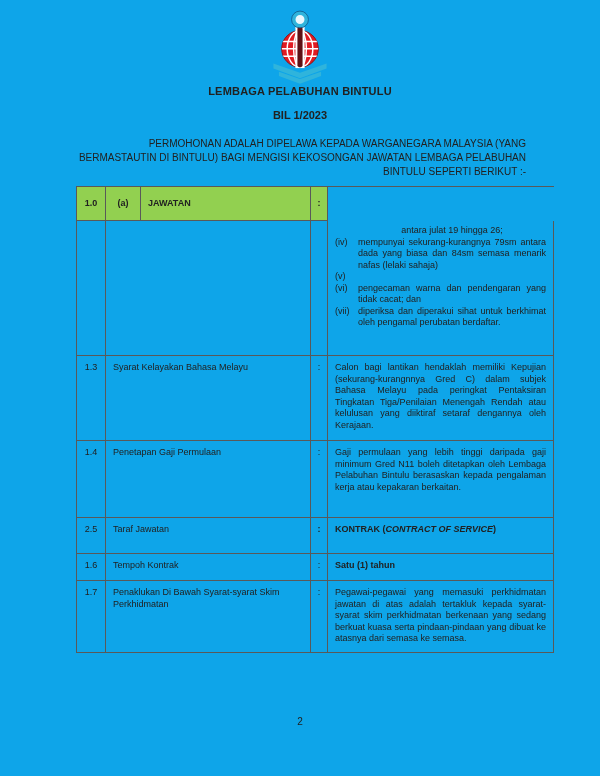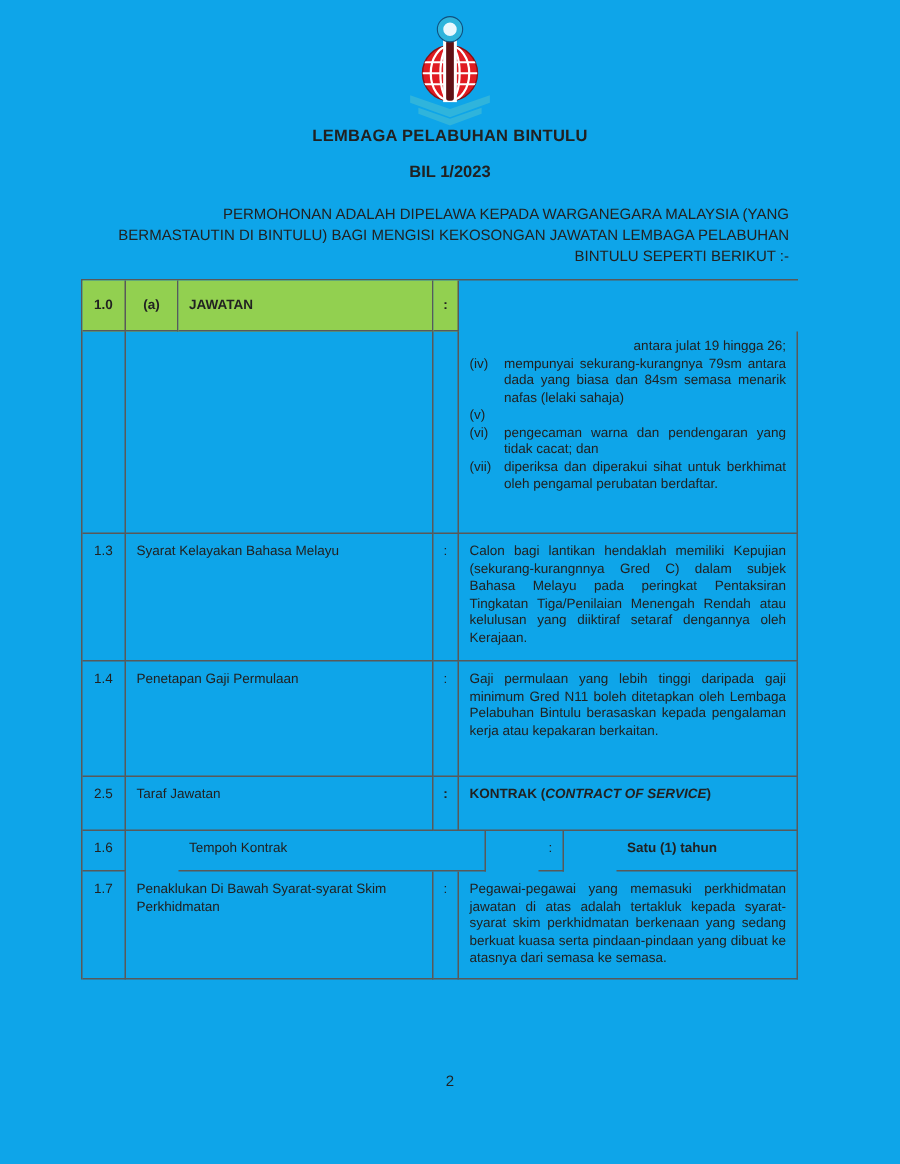--- a/index.html
+++ b/index.html
@@ -21,47 +21,47 @@
     font-size: 11px; font-weight: bold; letter-spacing: 0.2px;
     margin-top: 1px;
   }
   .bil-no { font-size: 11px; font-weight: bold; margin-top: 12px; }
   .intro {
     width: 452px; margin: 16px auto 0 auto;
     font-size: 10px; line-height: 14px; text-align: right;
   }
   
   .vacancy-table {
-    position: absolute; left: 54px; top: 186px; width: 478px;
+    position: absolute; left: 76px; top: 186px; width: 478px;
     border-left: 1px solid #595959; border-top: 1px solid #595959;
     font-size: 9px; line-height: 11.5px;
   }
   .t-row { display: grid; grid-template-columns: 29px 35px 170px 17px 1fr; }
   .t-row.merged-label { grid-template-columns: 29px 205px 17px 1fr; }
   .cell {
     border-right: 1px solid #595959; border-bottom: 1px solid #595959;
     padding: 6px 7px; overflow: hidden;
   }
   .head-row .cell { background: #92d050; font-weight: bold; display: flex; align-items: center; }
   .head-row { height: 34px; }
   .c-num { padding-left: 0; padding-right: 0; text-align: center; justify-content: center; }
   .head-row .c-num, .head-row .c-colon { justify-content: center; padding-left: 0; padding-right: 0; }
   .c-colon { text-align: center; padding-left: 0; padding-right: 0; }
   .c-value { text-align: justify; }
   .row-cont { height: 135px; }
   .row-cont .c-value { padding-top: 4px; }
   .row-13 { height: 85px; }
   .row-14 { height: 77px; }
   .row-15 { height: 36px; }
-  .row-16 { height: 27px; gap: 35px; }
+  .row-16 { height: 27px; }
   .row-17 { height: 72px; }
   .bold { font-weight: bold; }
   .ital { font-style: italic; }
   
-  .cont-line { margin-left: 23px; text-align: right; }
+  .cont-line { margin-left: 23px; text-align: center; }
   .li { display: flex; }
   .li .marker { flex: 0 0 23px; }
   .li .li-text { flex: 1; text-align: justify; }
   
   .page-number {
     position: absolute; left: 0; right: 0; top: 716px;
     text-align: center; font-size: 10px;
   }
 </style>
 </head>

